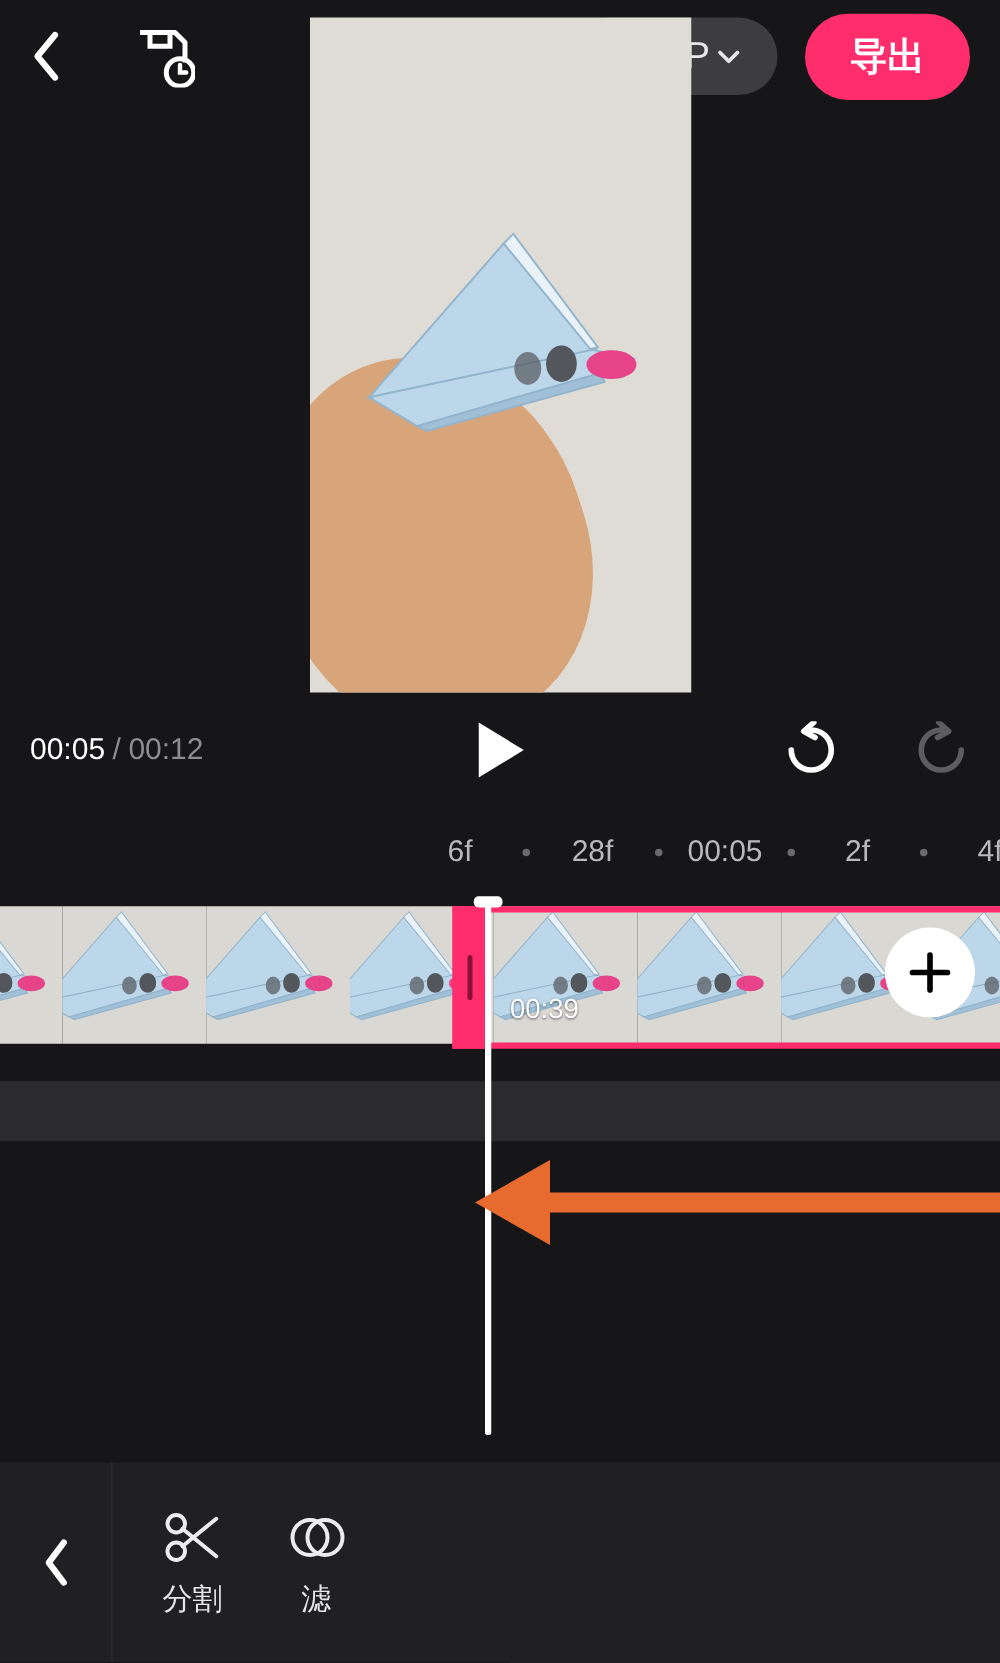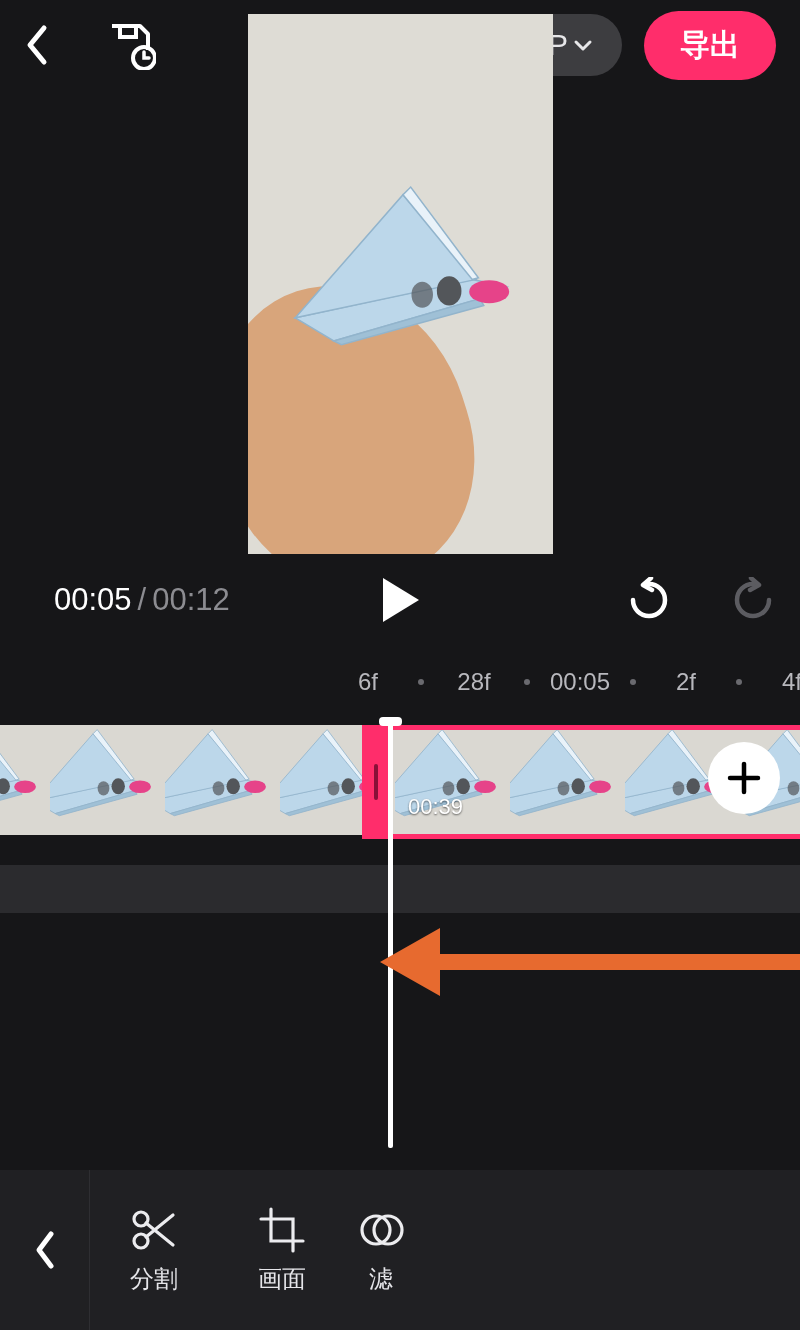--- a/index.html
+++ b/index.html
@@ -50,21 +50,21 @@
   }
   .plane-body { fill:#bcd7ea; stroke:#92b4cc; stroke-width:2; }
   .plane-nose { fill:#e64389; }
   .plane-eye  { fill:#53565a; }
 
   
   .play-row {
     position:absolute; top:565px; left:0; right:0; height:70px;
     display:flex; align-items:center; padding:0 24px;
   }
-  .time { font-size:31px; font-weight:500;margin-left:30px; }
+  .time { font-size:24px; font-weight:500; }
   .time .cur  { color:#fff; }
   .time .sep  { color:#8c8c91; margin:0 6px; }
   .time .tot  { color:#8c8c91; }
   .play-btn { position:absolute; left:50%; transform:translateX(-50%); }
   .undo-redo { margin-left:auto; display:flex; gap:58px; }
   .redo-dim svg { stroke:#5c5c61; }
 
   
   .ruler {
     position:absolute; top:652px; left:0; right:0; height:60px;
@@ -310,26 +310,20 @@
   </div>
   <div class="tb-items">
     <div class="tb-item">
       <svg width="50" height="50" viewBox="0 0 50 50">
         <circle cx="12" cy="14" r="7"></circle>
           <circle cx="12" cy="36" r="7"></circle>
         <path d="M17 18 L44 40 M17 32 L44 10" stroke-linecap="round"></path>
       </svg>
       <span class="lab">分割</span>
     </div>
-    <div class="tb-item">
-      <svg width="50" height="50" viewBox="0 0 50 50">
-        <path d="M14 4 V36 H46 M4 14 H36 V46" stroke-linecap="round"></path>
-      </svg>
-      <span class="lab">画面</span>
-    </div>
     <div class="tb-item" style="width:70px">
       <svg width="50" height="50" viewBox="0 0 50 50">
         <circle cx="20" cy="25" r="14"></circle>
           <circle cx="32" cy="25" r="14"></circle>
       </svg>
       <span class="lab">滤</span>
     </div>
   </div>
 </div>
 

